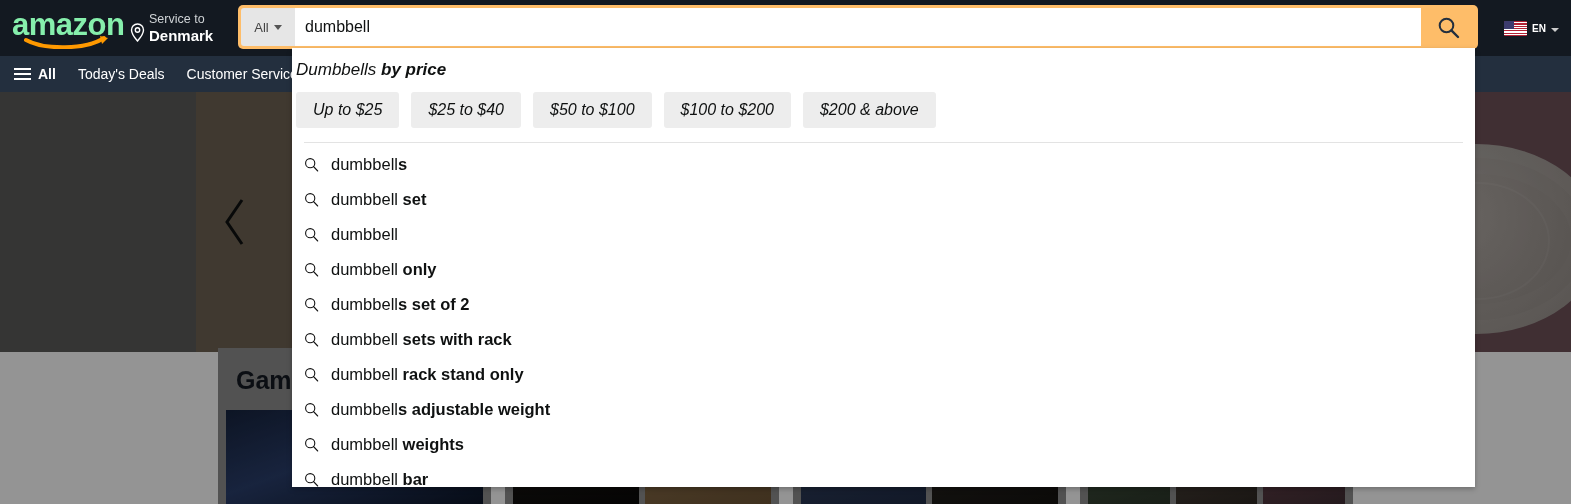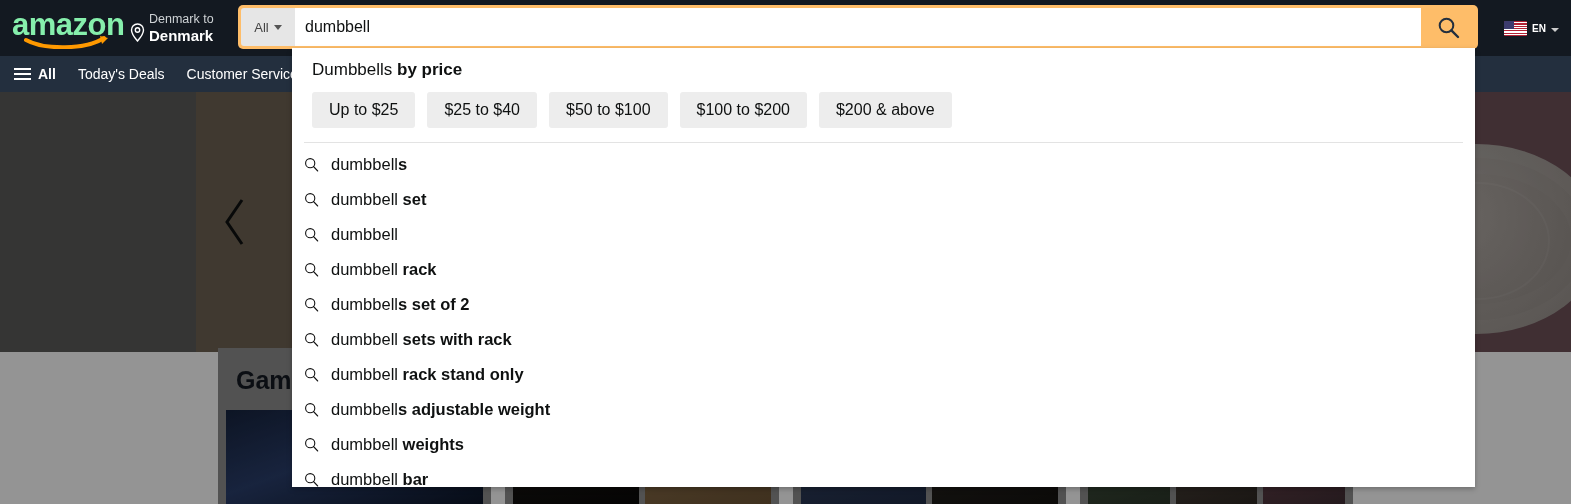--- a/index.html
+++ b/index.html
@@ -146,21 +146,21 @@
   .burger span { display:block; width: 17px; height: 2px; background: #fff; }
 
   
   .suggest-panel {
     position: absolute; left: 292px; top: 48px;
     width: 1183px; height: 439px;
     background: #fff; z-index: 50;
     box-shadow: 0 2px 5px rgba(0,0,0,0.25);
     overflow: hidden;
   }
-  .price-block { padding: 12px 12px 0 20px; }
+  .price-block { padding: 12px 12px 0 4px; font-style: italic; }
   .price-title { font-size: 17px; color: #0f1111; margin-bottom: 12px; }
   .price-title b { font-weight: bold; }
   .pill-row { display: flex; gap: 12px; padding-bottom: 14px; }
   .pill {
     background: #ededed; border-radius: 3px;
     padding: 9px 17px; font-size: 16px; color: #0f1111;
     white-space: nowrap; cursor: pointer;
   }
   .divider { height: 1px; background: #e3e3e3; margin: 0 12px; }
 
@@ -254,21 +254,21 @@
         <path d="M76 1 L84 3 L78 9 Z" fill="#ff9900"></path>
       </svg>
     </div>
 
     <div class="deliver">
       <svg class="pin-icon" viewBox="0 0 15 19">
         <path d="M7.5 1 C4 1 1.5 3.6 1.5 7 C1.5 11.2 7.5 18 7.5 18 C7.5 18 13.5 11.2 13.5 7 C13.5 3.6 11 1 7.5 1 Z" fill="none" stroke="#fff" stroke-width="1.4"></path>
         <circle cx="7.5" cy="7" r="2.2" fill="none" stroke="#fff" stroke-width="1.4"></circle>
       </svg>
       <div class="deliver-text">
-        <div class="deliver-top">Denmark to</div>
+        <div class="deliver-top">Service to</div>
         <div class="deliver-bot">Denmark</div>
       </div>
     </div>
 
     <div class="searchbar">
       <div class="cat-select">
         <span>All</span>
         <span class="caret-dn"></span>
       </div>
       <input class="search-input" type="text" value="dumbbell" style="">
@@ -333,21 +333,21 @@
             <circle cx="6.2" cy="6.2" r="4.6" fill="none" stroke="#111" stroke-width="1.1"></circle>
             <line x1="9.6" y1="9.6" x2="13.6" y2="13.9" stroke="#111" stroke-width="1.3" stroke-linecap="round"></line>
           </svg>
           <div class="sugg-text"><span>dumbbell</span></div>
         </div>
         <div class="sugg-row">
           <svg viewBox="0 0 15 15" class="mag-icon">
             <circle cx="6.2" cy="6.2" r="4.6" fill="none" stroke="#111" stroke-width="1.1"></circle>
             <line x1="9.6" y1="9.6" x2="13.6" y2="13.9" stroke="#111" stroke-width="1.3" stroke-linecap="round"></line>
           </svg>
-          <div class="sugg-text"><span>dumbbell</span><b> rack</b></div>
+          <div class="sugg-text"><span>dumbbell</span><b> only</b></div>
         </div>
         <div class="sugg-row">
           <svg viewBox="0 0 15 15" class="mag-icon">
             <circle cx="6.2" cy="6.2" r="4.6" fill="none" stroke="#111" stroke-width="1.1"></circle>
             <line x1="9.6" y1="9.6" x2="13.6" y2="13.9" stroke="#111" stroke-width="1.3" stroke-linecap="round"></line>
           </svg>
           <div class="sugg-text"><span>dumbbell</span><b>s set of 2</b></div>
         </div>
         <div class="sugg-row">
           <svg viewBox="0 0 15 15" class="mag-icon">

